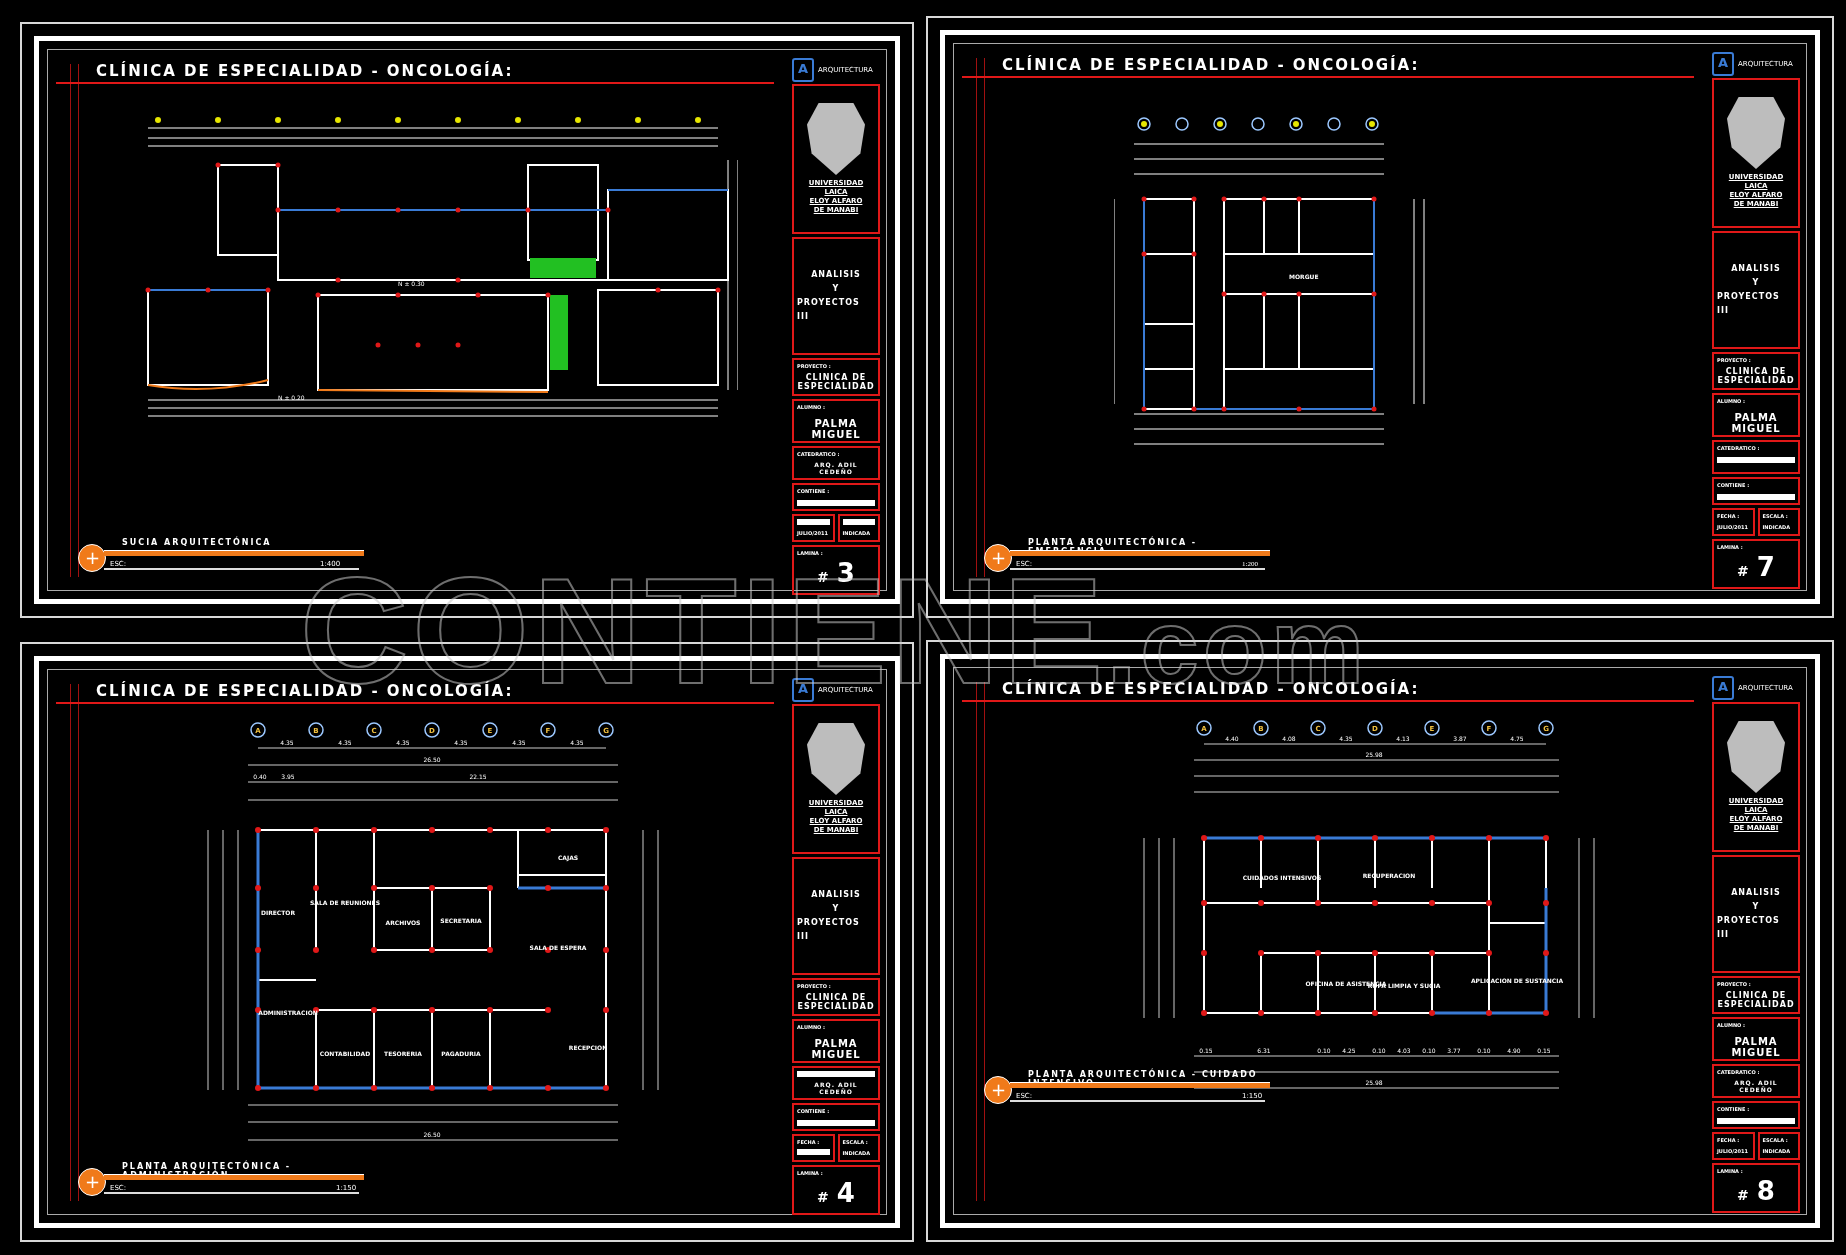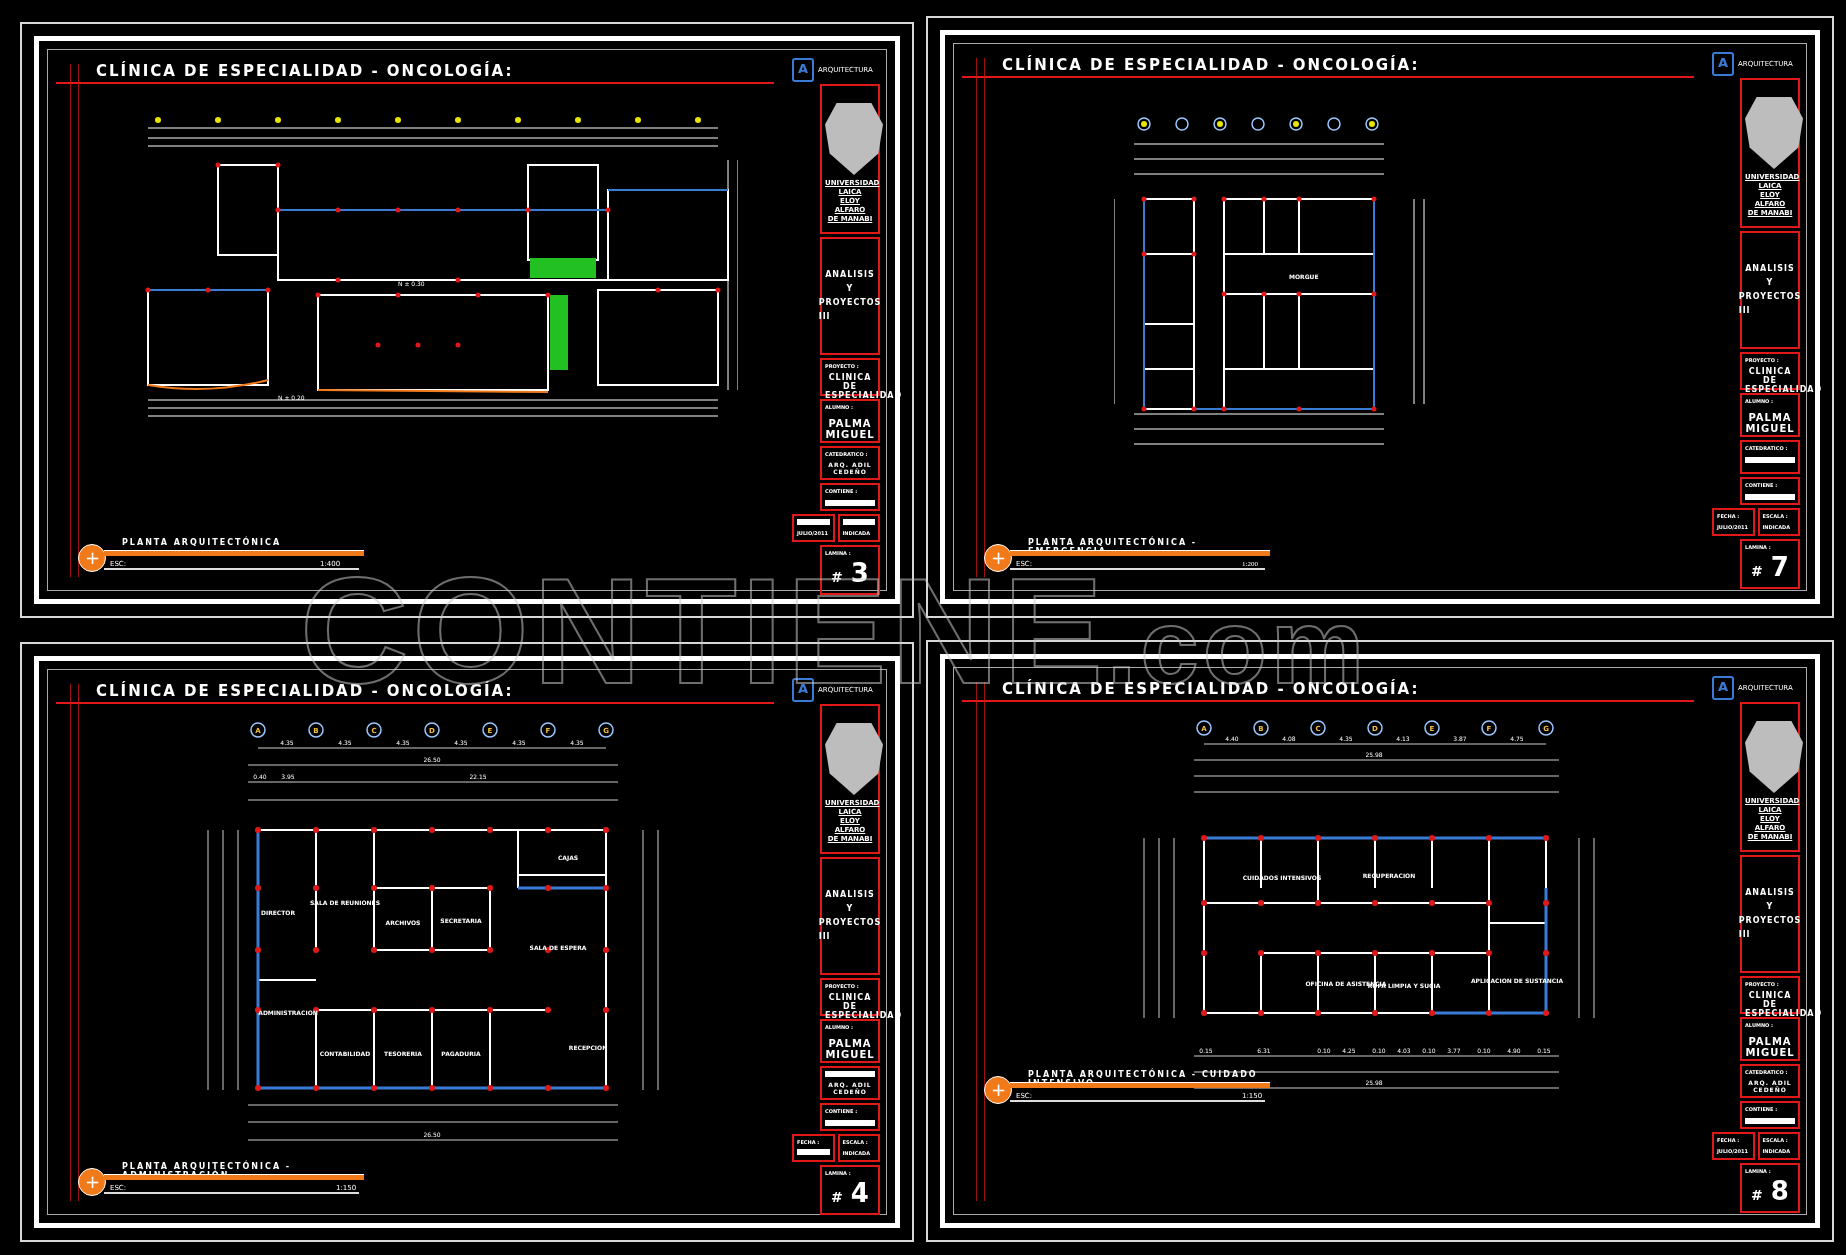--- a/index.html
+++ b/index.html
@@ -7,21 +7,21 @@
   .sheet{position:absolute;border:2px solid #d8d8d8;background:#000;}
   .sheet .inner{position:absolute;left:12px;top:12px;right:12px;bottom:12px;border:5px solid #fff;}
   .sheet .inner2{position:absolute;left:8px;top:8px;right:8px;bottom:8px;border:1px solid #aaa;}
   .title{position:absolute;left:48px;top:12px;font-weight:bold;font-size:15px;letter-spacing:2px;color:#fff;}
   .title-line{position:absolute;left:8px;top:32px;right:112px;height:2px;background:#e01818;}
   .title-vline{position:absolute;left:22px;top:14px;width:1px;height:95%;background:#a01010;}
   .title-vline2{position:absolute;left:30px;top:14px;width:1px;height:95%;background:#a01010;}
   .tb{position:absolute;right:6px;top:6px;bottom:6px;width:88px;}
   .tb-logo{height:28px;display:flex;align-items:center;gap:4px;font-size:7px;}
   .tb-logo .lg{width:18px;height:20px;border:2px solid #3a7bd5;border-radius:3px;color:#3a7bd5;font-weight:bold;font-size:13px;text-align:center;line-height:18px;}
-  .tb-box{border:2px solid #e01818;margin-bottom:3px;position:relative;padding:3px;box-sizing:border-box;margin-left:28px;}
+  .tb-box{border:2px solid #e01818;margin-bottom:3px;position:relative;padding:3px;box-sizing:border-box;}
   .tb-uni{height:150px;text-align:center;}
   .tb-uni .emb{width:58px;height:72px;margin:14px auto 4px;background:#bdbdbd;clip-path:polygon(20% 0,80% 0,100% 30%,92% 70%,50% 100%,8% 70%,0 30%);}
   .tb-uni .un{font-size:7px;font-weight:bold;text-decoration:underline;line-height:9px;}
   .tb-course{height:118px;display:flex;flex-direction:column;justify-content:center;align-items:center;font-size:8px;font-weight:bold;letter-spacing:1px;line-height:14px;}
   .tb-lbl{font-size:5px;font-weight:bold;}
   .tb-val{font-size:8px;font-weight:bold;text-align:center;letter-spacing:1px;margin-top:4px;}
   .tb-val-lg{font-size:10px;font-weight:bold;text-align:center;letter-spacing:1px;margin-top:8px;}
   .tb-bar{height:6px;background:#fff;margin-top:6px;}
   .tb-split{display:flex;gap:3px;margin-bottom:3px;}
   .tb-split .tb-box{flex:1;margin:0;height:28px;}
@@ -119,21 +119,21 @@
             <circle cx="580" cy="180" r="2.5"></circle>
       </g>
       <path d="M10 275 Q70 285 130 270" stroke="#f07a1a" stroke-width="2" fill="none"></path>
       <path d="M180 280 L410 282" stroke="#f07a1a" stroke-width="2" fill="none"></path>
       <text x="260" y="176" class="dimtext">N ± 0.30</text>
       <text x="140" y="290" class="dimtext">N ± 0.20</text>
     </svg>
 
     <div class="label" style="left:30px;top:488px;width:290px;">
       <div class="circ"></div>
-      <div class="nm">PLANTA ARQUITECTÓNICA</div>
+      <div class="nm">SUCIA ARQUITECTÓNICA</div>
       <div class="bar" style="width:260px;"></div>
       <div class="esc">ESC:</div>
       <div class="scl" style="left:242px;">1:400</div>
       <div class="line2" style="width:255px;"></div>
     </div>
 
     <div class="tb">
       <div class="tb-logo">
             <div class="lg">A</div>
             <span>ARQUITECTURA</span>

